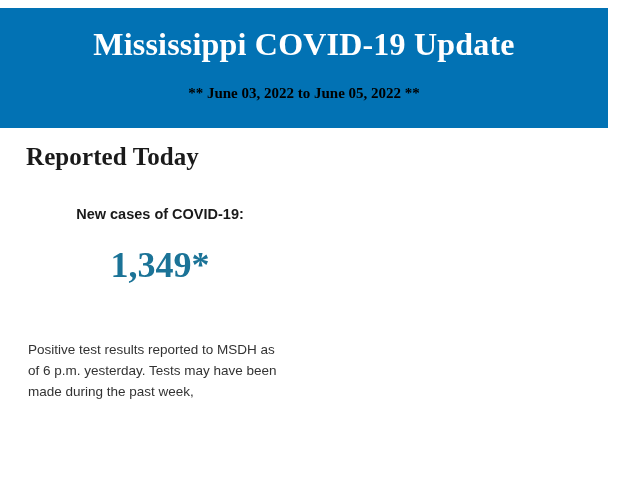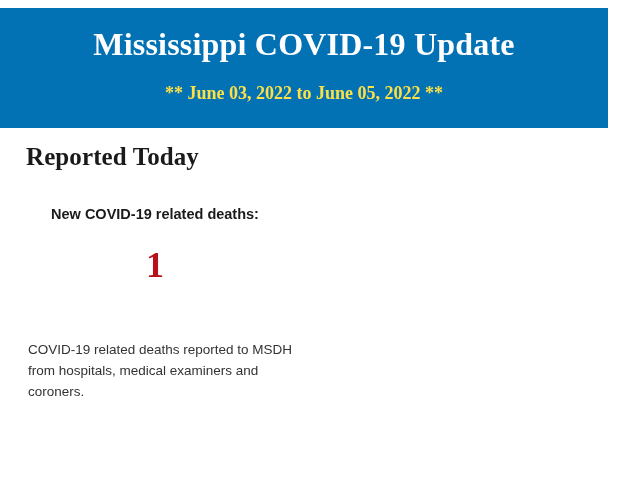--- a/index.html
+++ b/index.html
@@ -36,22 +36,22 @@
     font-weight: bold;
     font-size: 32px;
     color: #ffffff;
     letter-spacing: 0.2px;
     line-height: 40px;
     margin: 0;
   }
   .banner-subtitle {
     font-family: "Liberation Serif", serif;
     font-weight: bold;
-    font-size: 18px;
-    color: #fde047;
+    font-size: 15px;
+    color: #000000;
     margin-top: 18px;
     line-height: 22px;
   }
   .section-heading {
     position: absolute;
     left: 26px;
     top: 143px;
     font-family: "Liberation Serif", serif;
     font-weight: bold;
     font-size: 25px;
@@ -123,22 +123,22 @@
 
   <div class="banner">
     <div class="banner-title">Mississippi COVID-19 Update</div>
     <div class="banner-subtitle">** June 03, 2022 to June 05, 2022 **</div>
   </div>
 
   <div class="section-heading">Reported Today</div>
 
   <div class="stats">
 
+    <div class="stat-col cases">
+      <div class="stat-label">New cases of COVID-19:</div>
+      <div class="stat-value cases-value">1,349*</div>
+      <div class="stat-note">Positive test results reported to MSDH as of 6 p.m. yesterday. Tests may have been made during the past week,</div>
+    </div>
 
-    <div class="stat-col deaths">
-      <div class="stat-label">New COVID-19 related deaths:</div>
-      <div class="stat-value deaths-value">1</div>
-      <div class="stat-note">COVID-19 related deaths reported to MSDH from hospitals, medical examiners and coroners.</div>
-    </div>
 
   </div>
 
 </div>
 
 </body></html>

